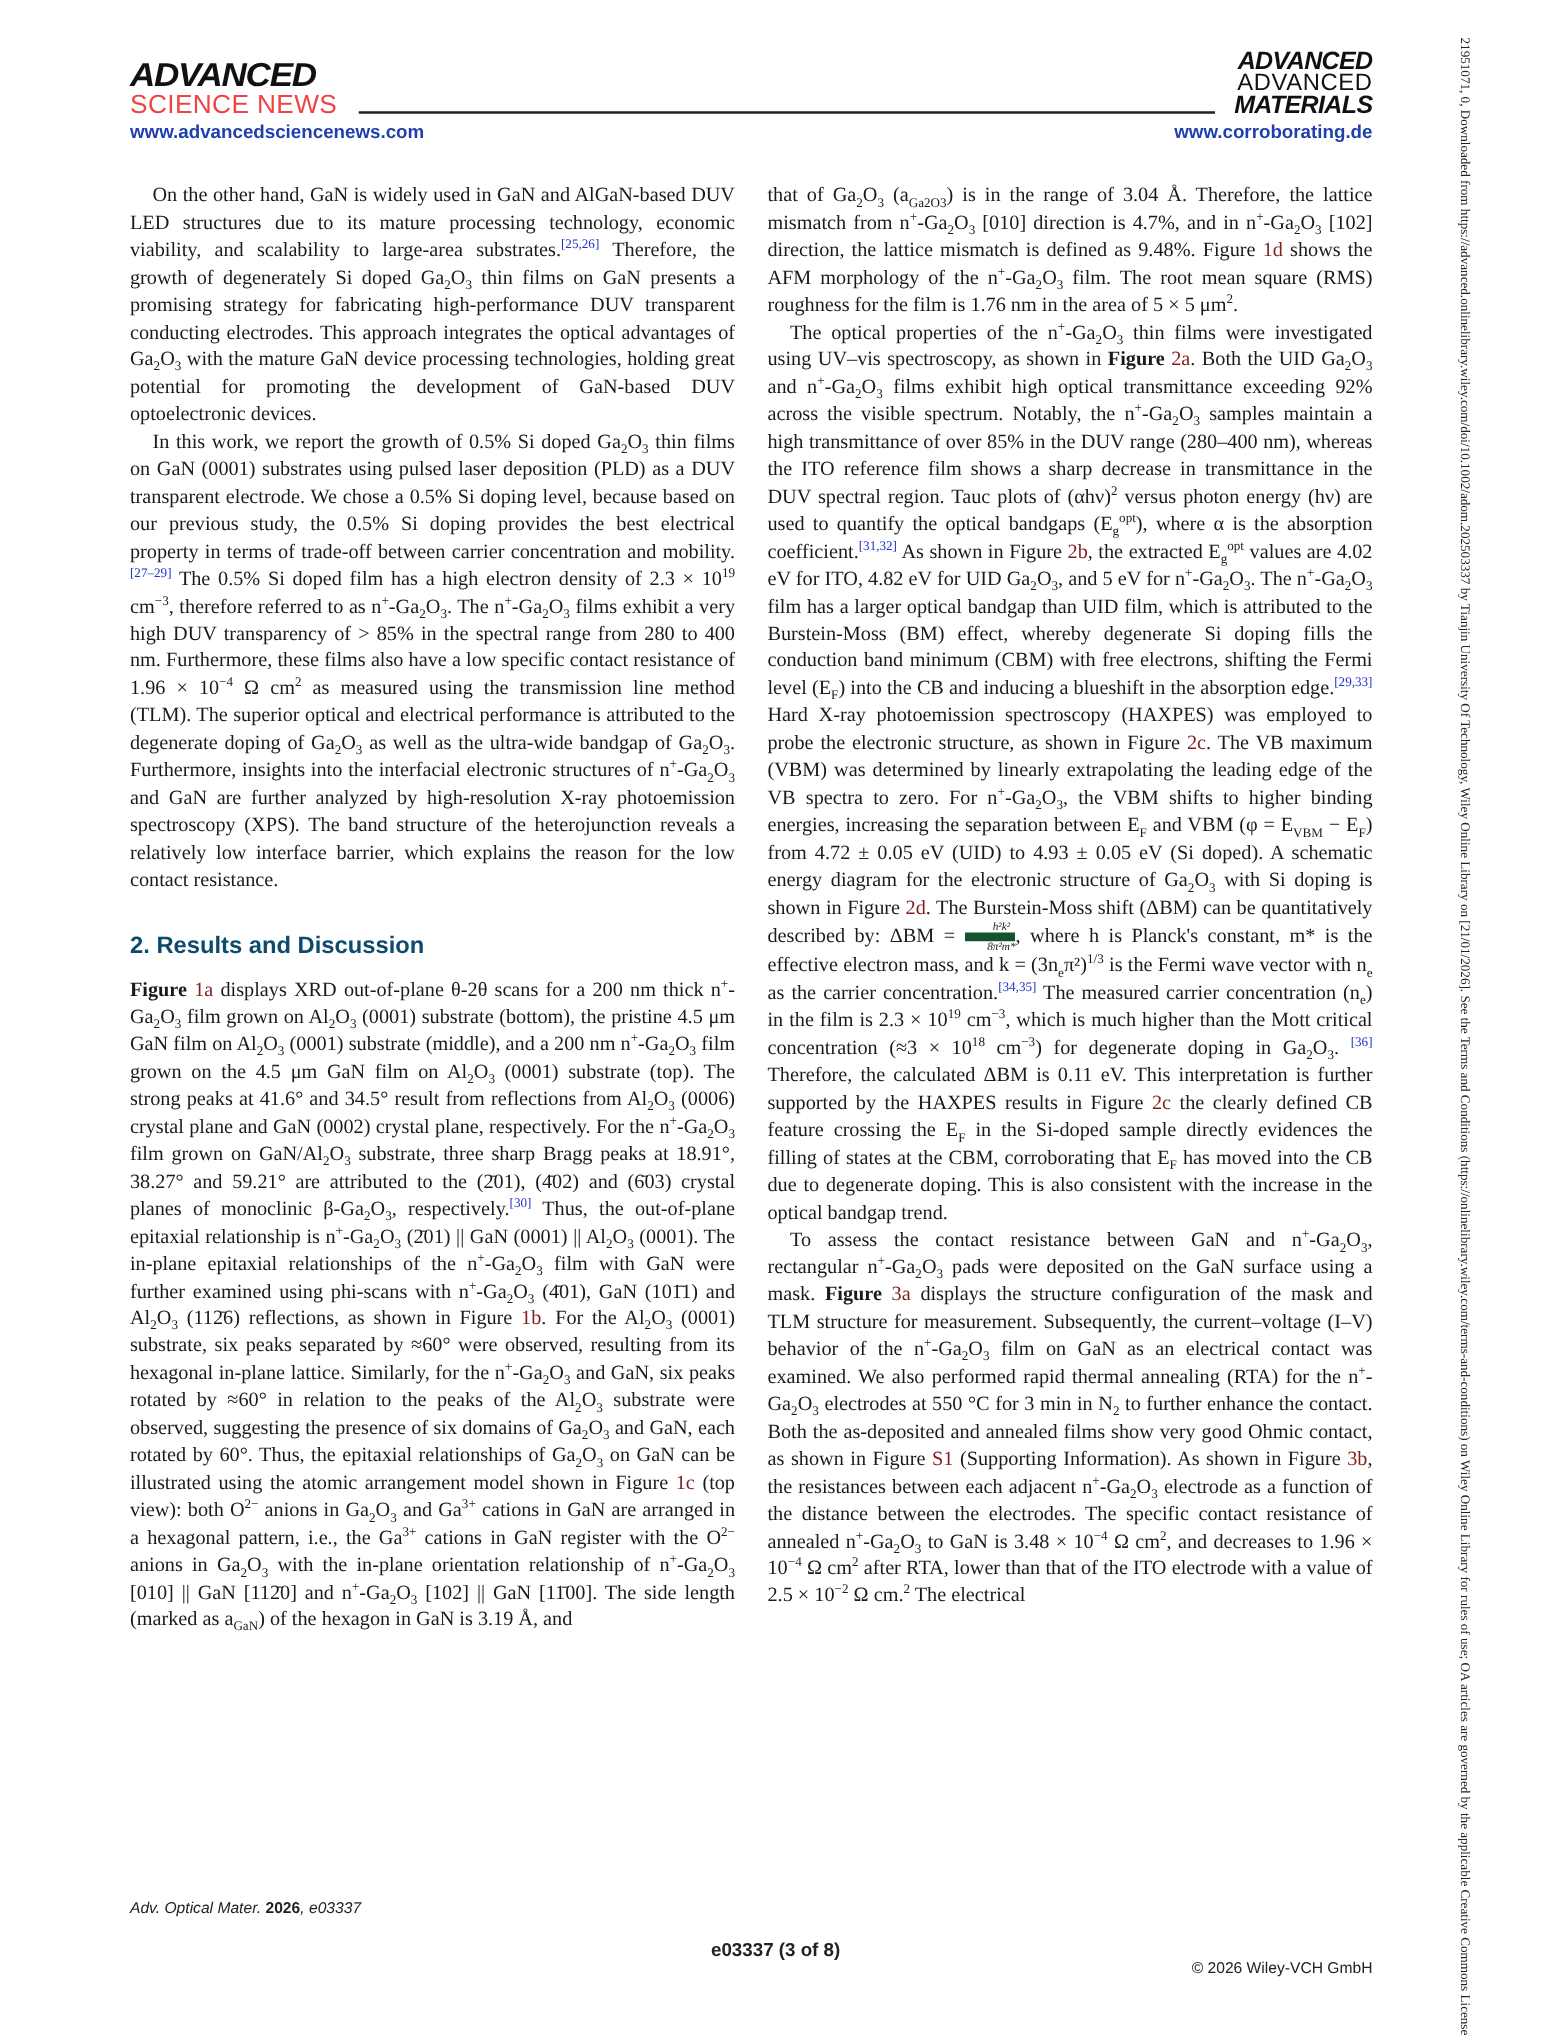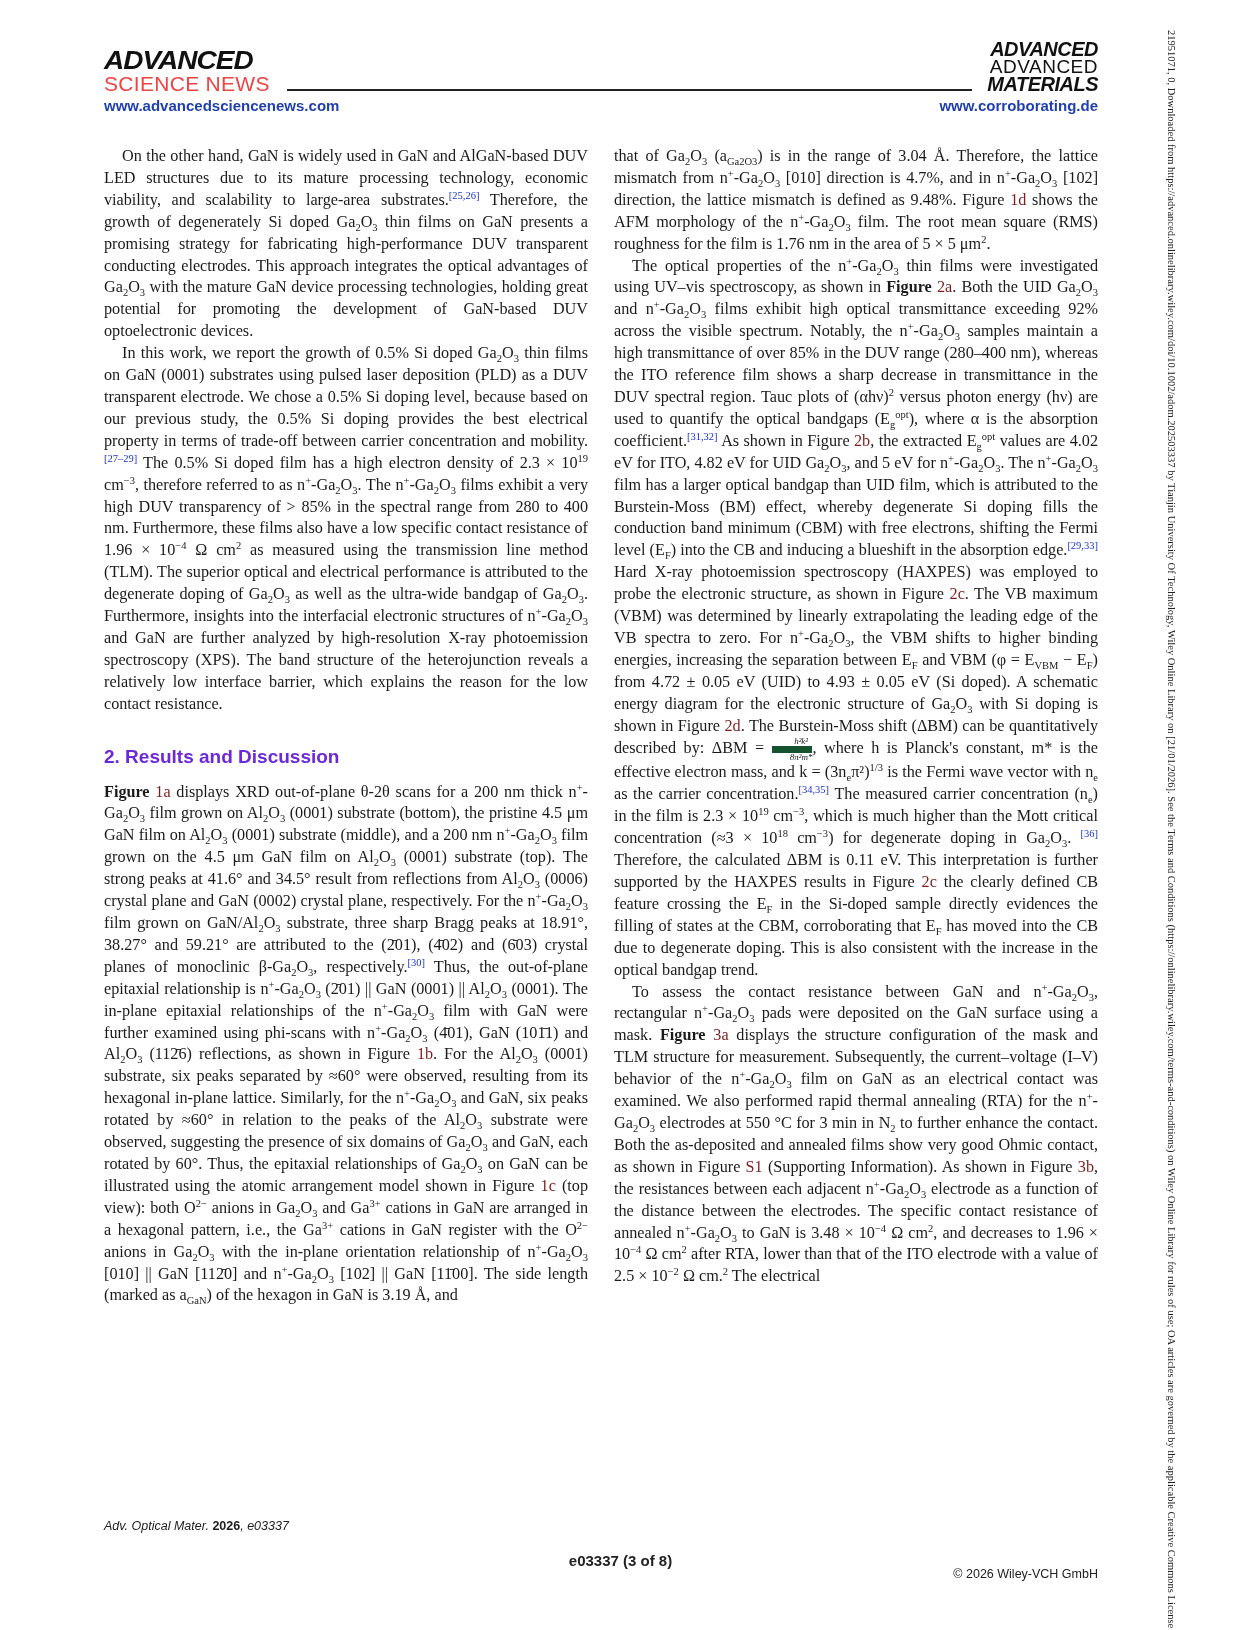--- a/index.html
+++ b/index.html
@@ -16,21 +16,21 @@
   .aom-3 { font-family: "Liberation Sans", sans-serif; font-weight: 900; font-style: italic; font-size: 20px; letter-spacing: -0.5px; color: #111; display: block; }
   .url-left { position: absolute; left: 104px; top: 97px; font-family: "Liberation Sans", sans-serif; font-size: 15px; font-weight: 700; color: #1f3fae; text-decoration: none; }
   .url-right { position: absolute; right: 143px; top: 97px; font-family: "Liberation Sans", sans-serif; font-size: 15px; font-weight: 700; color: #1f3fae; text-decoration: none; }
 
   
   .col { position: absolute; top: 146px; width: 484px; font-family: "Liberation Serif", "DejaVu Serif", serif; font-size: 16.2px; line-height: 21.9px; text-align: justify; color: #1a1a1a; hyphens: auto; }
   .col-left { left: 104px; }
   .col-right { left: 614px; }
   .col p { margin: 0; text-indent: 18px; }
   .col p.noindent { text-indent: 0; }
-  .col h2 { font-family: "Liberation Sans", "DejaVu Sans", sans-serif; font-size: 19px; font-weight: 700; margin: 29px 0 13px 0; line-height: 24px; color: #6d28d9; text-align: left; }
+  .col h2 { font-family: "Liberation Sans", "DejaVu Sans", sans-serif; font-size: 19px; font-weight: 700; margin: 29px 0 13px 0; line-height: 24px; color: #0c4a6e; text-align: left; }
   .ref { color: #1a33cc; font-size: 10.5px; vertical-align: super; line-height: 0; }
   .lnk { color: #7f1d1d; }
   sub { font-size: 10.5px; line-height: 0; }
   sup { font-size: 10.5px; line-height: 0; }
   b { font-weight: 700; }
   .frac { display: inline-block; vertical-align: middle; text-align: center; font-size: 9px; line-height: 9px; font-style: italic; }
   .frac span { display: block; }
   .frac .num { border-bottom: 7px solid #14532d; padding: 0 1px; }
 
   

